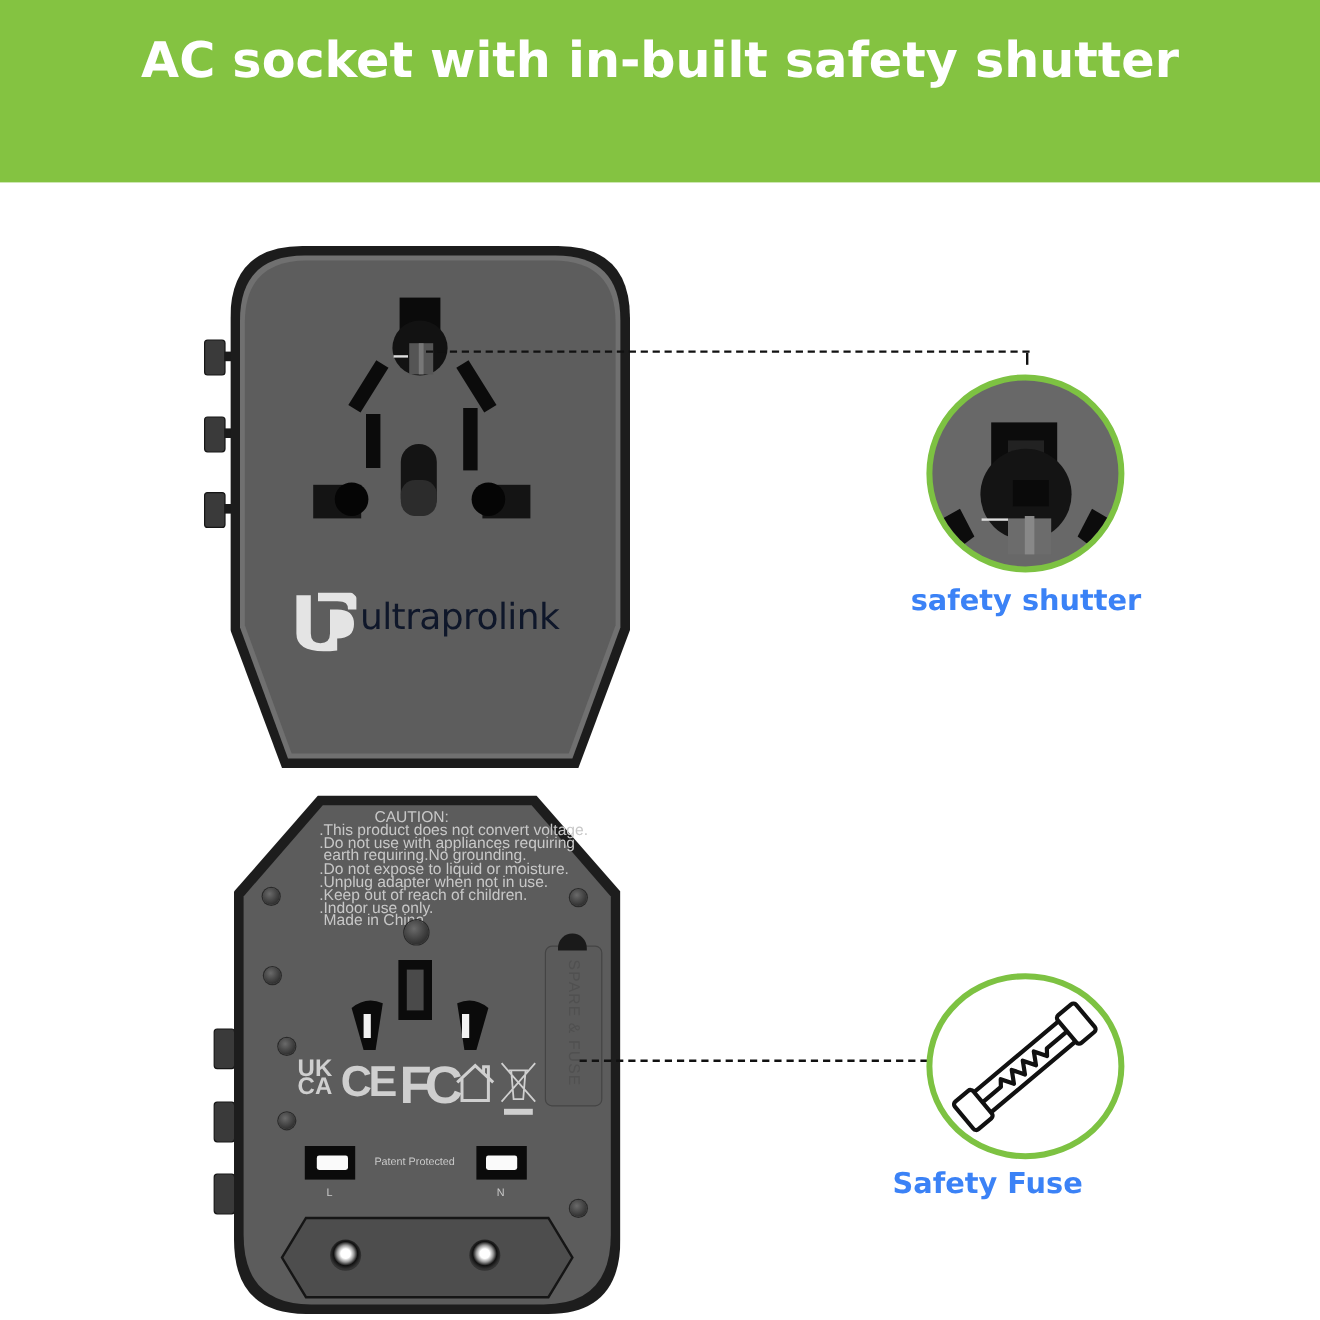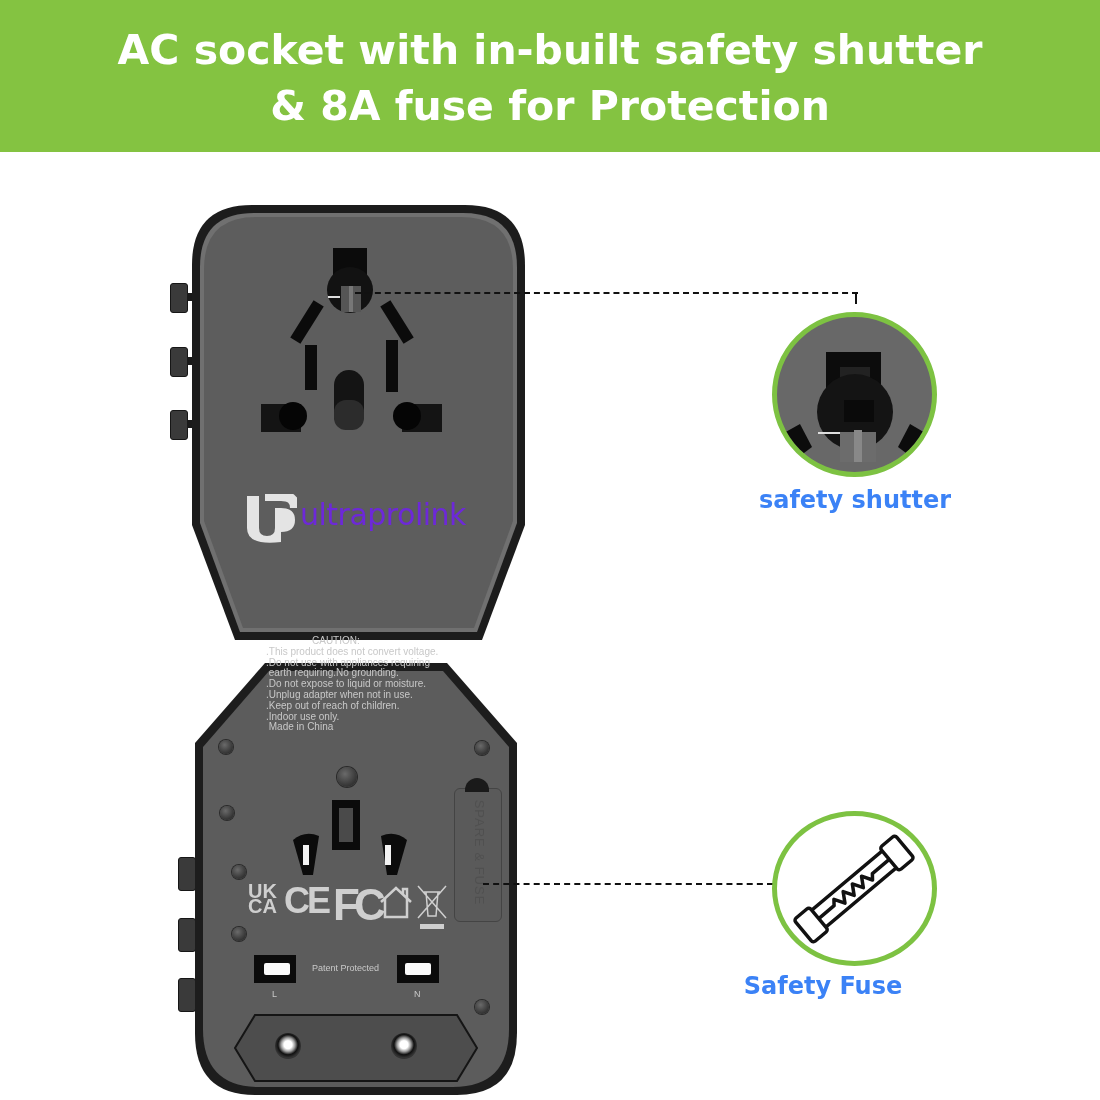--- a/index.html
+++ b/index.html
@@ -9,33 +9,32 @@
   .banner-title span { display: block; }
   .banner-title .l1 { }
   .side-btn { position: absolute; width: 16px; height: 28px; background: #3a3a3a; border-radius: 3px; border: 1px solid #161616; }
   .side-btn::after { content: ""; position: absolute; right: -9px; top: 9px; width: 9px; height: 8px; background: #1a1a1a; }
   .dash-h { position: absolute; height: 0; border-top: 2px dashed #111; }
   .dash-v { position: absolute; width: 0; border-left: 2px solid #111; }
 
   .callout-circle { position: absolute; border-radius: 50%; border: 5px solid #7dc242; box-sizing: border-box; overflow: hidden; }
   .callout-label { position: absolute; font-family: "DejaVu Sans", sans-serif; font-weight: bold; font-size: 24px; color: #3b82f6; text-align: center; }
 
-  .caution { position: absolute; left: 266px; top: 636px; color: #c8c8c8; font-family: "Liberation Sans", sans-serif; font-size: 10px; line-height: 10.8px; white-space: pre; }
+  .caution { position: absolute; left: 266px; top: 676px; color: #c8c8c8; font-family: "Liberation Sans", sans-serif; font-size: 13px; line-height: 10.8px; white-space: pre; }
   .caution .hd { display: block; padding-left: 46px; }
   .small-label { position: absolute; color: #c9c9c9; font-family: "Liberation Sans", sans-serif; font-size: 9px; }
   .dot { position: absolute; width: 14px; height: 14px; border-radius: 50%; background: radial-gradient(circle at 40% 35%, #6a6a6a, #333 70%); box-shadow: 0 0 0 1px #2a2a2a; }
   .cert { position: absolute; color: #cfcfcf; font-family: "Liberation Sans", sans-serif; font-weight: bold; }
 </style>
 </head>
 <body>
 
 <div class="banner">
   <div class="banner-title">
     <span class="l1">AC socket with in-built safety shutter</span>
-    <span>&amp; 8A fuse for Protection</span>
   </div>
 </div>
 
 <div>
 
   <div class="side-btn" style="left:170px;top:283px;"></div>
   <div class="side-btn" style="left:170px;top:347px;"></div>
   <div class="side-btn" style="left:170px;top:410px;"></div>
 
   <svg style="position:absolute;left:192px;top:205px;" width="333" height="435">
@@ -64,21 +63,21 @@
     <rect x="6" y="164" width="40" height="28" fill="#141414"></rect>
     <circle cx="38" cy="176" r="14" fill="#050505"></circle>
     <rect x="147" y="164" width="40" height="28" fill="#141414"></rect>
     <circle cx="152" cy="176" r="14" fill="#050505"></circle>
   </svg>
 
   <svg style="position:absolute;left:245px;top:494px;" width="52" height="52">
     <path d="M2 2 H14 V34 Q14 42 22 42 Q30 42 30 34 V14 H36 Q50 14 50 26 Q50 38 36 38 V48 Q2 52 2 34 Z" fill="#e4e4e4"></path>
     <path d="M20 2 H36 Q50 2 50 14" fill="none" stroke="#e4e4e4" stroke-width="10"></path>
   </svg>
-  <div style="position:absolute;left:300px;top:497px;font-family:'DejaVu Sans',sans-serif;font-size:30px;color:#6d28d9;letter-spacing:-0.5px;">ultraprolink</div>
+  <div style="position:absolute;left:300px;top:497px;font-family:'DejaVu Sans',sans-serif;font-size:30px;color:#0f172a;letter-spacing:-0.5px;">ultraprolink</div>
 </div>
 
 <div class="dash-h" style="left:355px;top:292px;width:503px;"></div>
 <div class="dash-v" style="left:855px;top:294px;height:10px;"></div>
 
 <div class="callout-circle" style="left:772px;top:312px;width:165px;height:165px;background:#686868;">
   <svg width="165" height="165" style="position:absolute;left:-5px;top:-5px;">
     <rect x="54" y="40" width="55" height="70" fill="#0c0c0c"></rect>
     <rect x="68" y="55" width="30" height="20" fill="#222"></rect>
     <circle cx="83" cy="100" r="38" fill="#141414"></circle>

